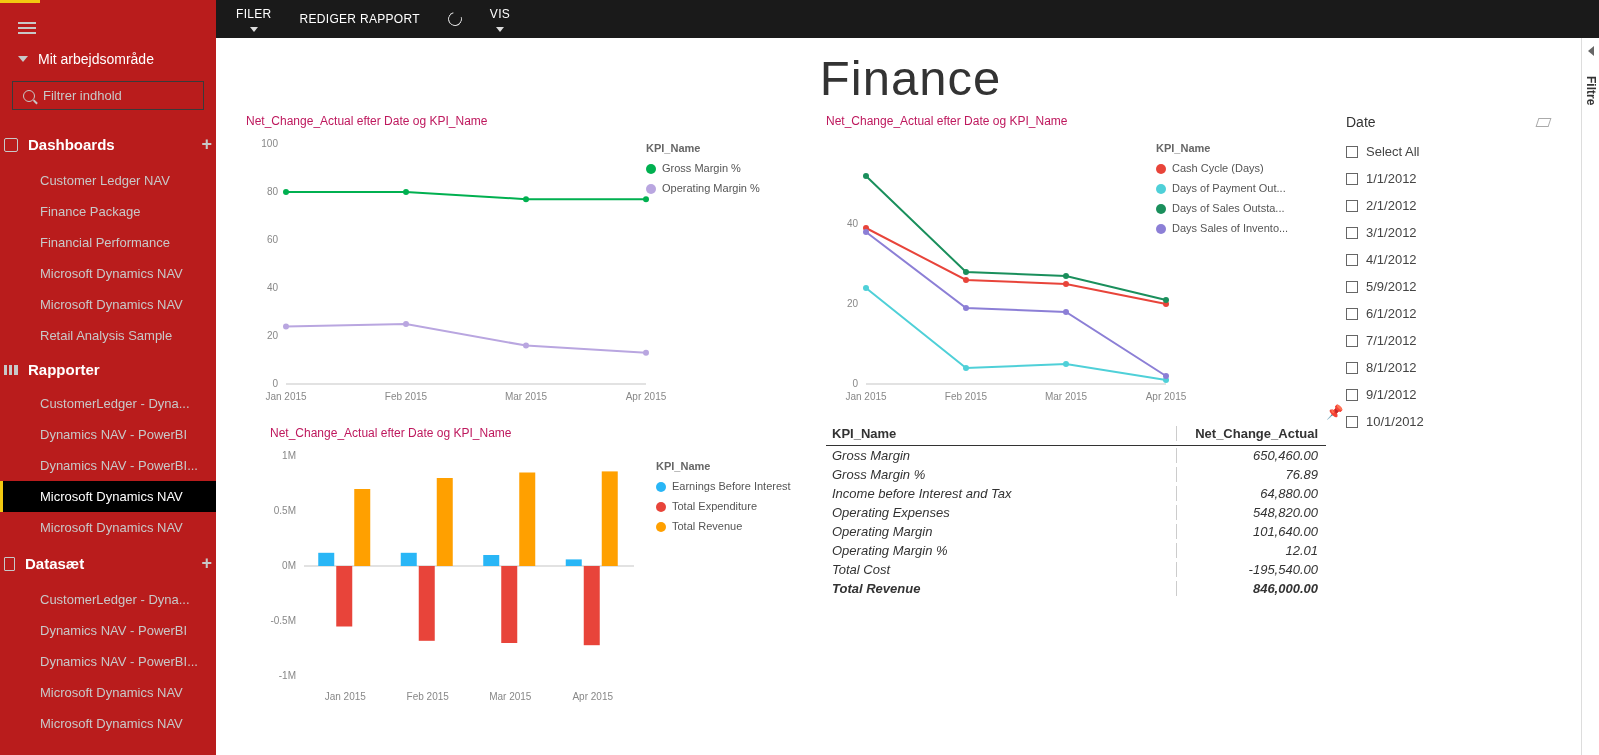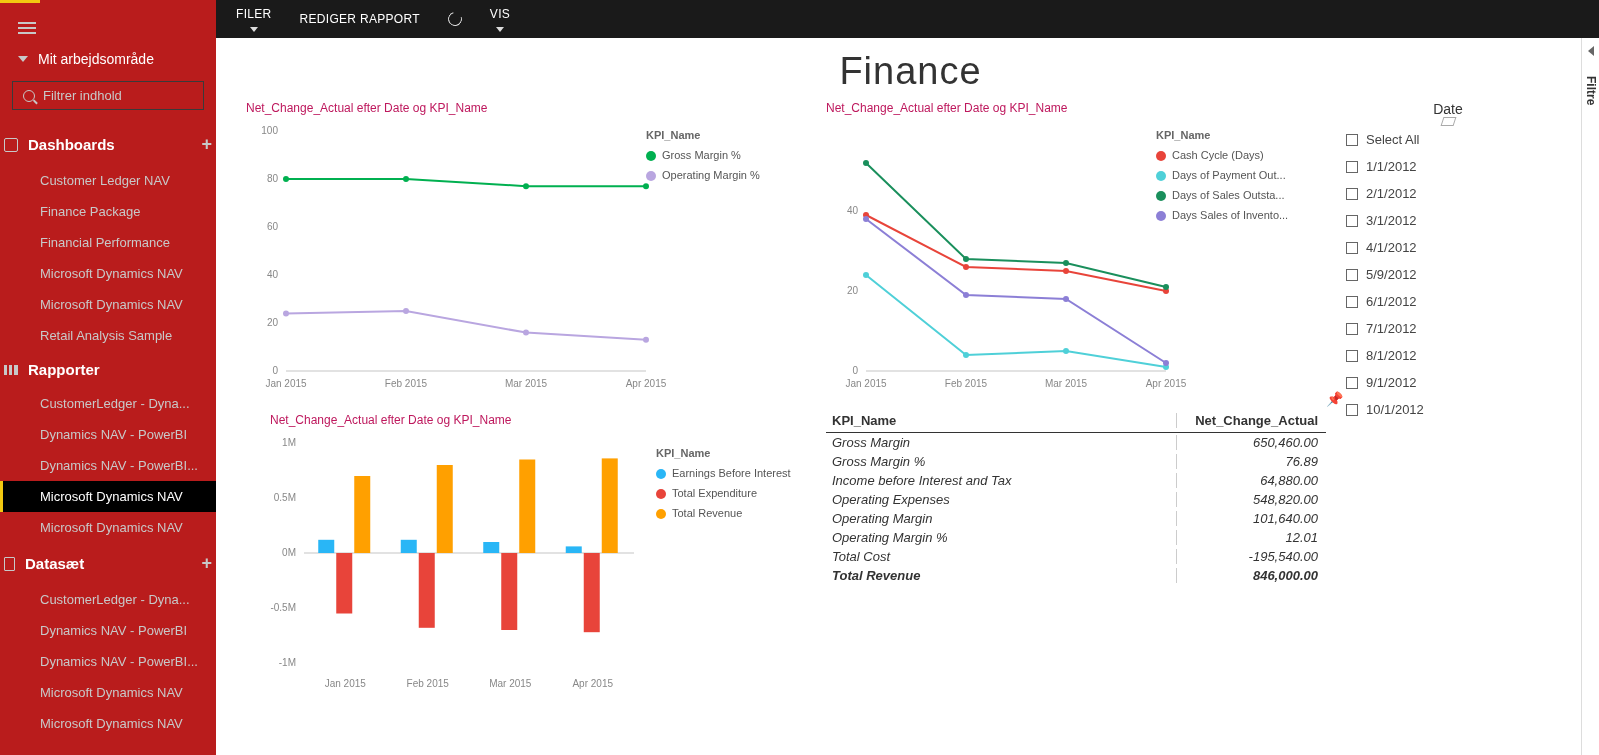--- a/index.html
+++ b/index.html
@@ -25,31 +25,31 @@
   .icon-bars { width:14px;height:10px;background:linear-gradient(to right,#c8c8c8 3px,transparent 3px 5px,#c8c8c8 5px 8px,transparent 8px 10px,#c8c8c8 10px 13px);}
   .icon-doc { width:11px;height:14px;border:1.5px solid #c8c8c8;border-radius:1px;}
 
   .main { flex:1; display:flex; flex-direction:column; background:#fff; position:relative;}
   .toolbar { height:38px; background:#1a1a1a; color:#fff; display:flex; align-items:center; padding:0 20px; gap:28px; font-size:12px;}
   .toolbar .menu-btn { display:flex; align-items:center; gap:6px; cursor:pointer; letter-spacing:0.3px;flex-direction:column;}
   .toolbar .refresh { width:14px;height:14px;border:1.5px solid #ddd;border-radius:50%;border-top-color:transparent;transform:rotate(30deg);cursor:pointer;}
   .small-chevron{width:0;height:0;border-left:4px solid transparent;border-right:4px solid transparent;border-top:5px solid #ddd;}
 
   .content { flex:1; padding: 12px 24px 0 30px; overflow:hidden; position:relative;}
-  .report-title { text-align:center; font-weight:300; font-size:38px; color:#333; margin-bottom:8px; letter-spacing:1px;}
+  .report-title { text-align:center; font-weight:300; font-size:49px; color:#333; margin-bottom:8px; letter-spacing:1px;}
   .grid { display:grid; grid-template-columns: 560px 500px 210px; gap: 20px; }
   .viz-title { font-size:12px; color:#be185d; margin-bottom:6px; }
   .chart-box { width:100%; }
   svg text { font-family:"Segoe UI",Arial,sans-serif; }
   .legend-title{font-size:11px;fill:#666;font-weight:600;}
   .legend-item{font-size:11px;fill:#555;}
   .axis-label{font-size:10px;fill:#888;}
   .axis-line{stroke:#888;stroke-width:0.5;}
 
-  .slicer-header { font-size:14px; color:#333; margin-bottom:6px; display:flex; justify-content:space-between; align-items:center; padding-right:6px;flex-direction:column;}
+  .slicer-header { font-size:14px; color:#333; margin-bottom:14px; display:flex; justify-content:space-between; align-items:center; padding-right:6px;}
   .eraser{width:13px;height:9px;border:1px solid #aaa;transform:skewX(-18deg);display:inline-block;}
   .slicer-list { display:flex; flex-direction:column; gap:12px; }
   .slicer-item { display:flex; align-items:center; gap:8px; font-size:13px; color:#444; cursor:pointer;}
   .checkbox { width:12px; height:12px; border:1px solid #666; }
 
   .kpi-table { font-size:13px; }
   .kpi-table .head-row { display:flex; font-weight:600; border-bottom:1px solid #333; padding:4px 0;}
   .kpi-table .row { display:flex; padding:2px 0;font-style:italic; }
   .kpi-table .col1 { flex:1; padding-left:6px;}
   .kpi-table .col2 { width:150px; text-align:right; padding-right:8px; border-left:1px solid #ccc;}

